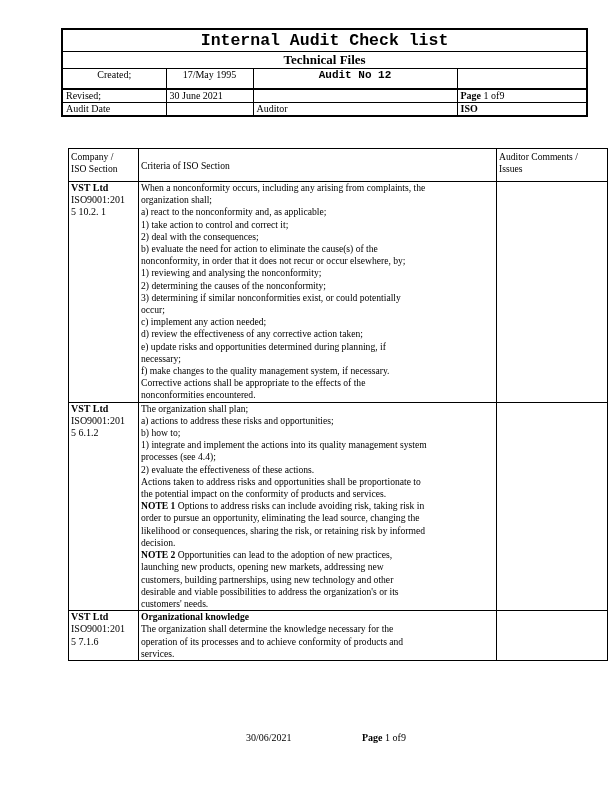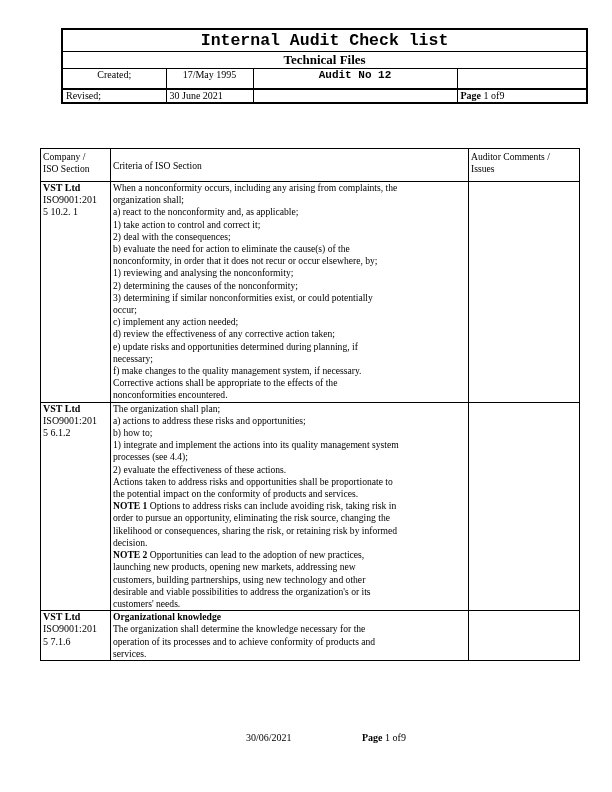--- a/index.html
+++ b/index.html
@@ -13,21 +13,21 @@
     #hdr .title-cell { text-align: center; font-size: 16.5px; font-weight: bold; height: 21px; line-height: 21px; padding: 0; }
     #hdr .sub-cell { text-align: center; font-size: 13px; font-weight: bold; height: 16px; line-height: 16px; padding: 0; }
     #hdr .row-created td { height: 19px; text-align: center; }
     #hdr .row-revised td { height: 12px; }
     #hdr .row-auditdate td { height: 12px; }
     #hdr .thick-top td { border-top: 2px solid #000; }
     #hdr { border: 2px solid #000; }
     .bold { font-weight: bold; }
 
     
-    #main { position: absolute; left: 40px; top: 148px; width: 539px; border-collapse: collapse; table-layout: fixed; padding-left: 40px; }
+    #main { position: absolute; left: 68px; top: 148px; width: 539px; border-collapse: collapse; table-layout: fixed; padding-left: 40px; }
     #main td { border: 1px solid #000; padding: 0 1px 0 2px; font-size: 9.6px; line-height: 12.2px; vertical-align: top; }
     #main .hdr-row td { height: 30px; padding-top: 2px; }
     #main .company { font-size: 10px; }
     .line { display: block; white-space: nowrap; }
 
     #footer { position: absolute; top: 732px; left: 0; width: 612px; font-size: 10px; line-height: 12px; }
     #footer .date { position: absolute; left: 246px; }
     #footer .page { position: absolute; left: 362px; }
   </style>
 </head>
@@ -51,20 +51,26 @@
     <td>Created;</td>
     <td>17/May 1995</td>
     <td class="mono bold" style="font-size:11px">Audit No 12</td>
     <td></td>
   </tr>
   <tr class="row-revised thick-top">
     <td>Revised;</td>
     <td>30 June 2021</td>
     <td></td>
     <td><span class="bold">Page</span> <span>1 of9</span></td>
+  </tr>
+  <tr class="row-auditdate">
+    <td>Audit Date</td>
+    <td></td>
+    <td>Auditor</td>
+    <td class="bold">ISO</td>
   </tr>
 </tbody>
   </table>
 
 <table id="main">
   <colgroup>
     <col style="width:70px">
     <col style="width:358px">
     <col style="width:111px">
   </colgroup>
@@ -121,21 +127,21 @@
         <td>
           <span class="line">The organization shall plan;</span>
           <span class="line">a) actions to address these risks and opportunities;</span>
           <span class="line">b) how to;</span>
           <span class="line">1) integrate and implement the actions into its quality management system</span>
           <span class="line">processes (see 4.4);</span>
           <span class="line">2) evaluate the effectiveness of these actions.</span>
           <span class="line">Actions taken to address risks and opportunities shall be proportionate to</span>
           <span class="line">the potential impact on the conformity of products and services.</span>
           <span class="line note"><span class="bold">NOTE 1</span> Options to address risks can include avoiding risk, taking risk in</span>
-          <span class="line">order to pursue an opportunity, eliminating the risk source, changing the</span>
+          <span class="line">order to pursue an opportunity, eliminating the lead source, changing the</span>
           <span class="line">likelihood or consequences, sharing the risk, or retaining risk by informed</span>
           <span class="line">decision.</span>
           <span class="line note"><span class="bold">NOTE 2</span> Opportunities can lead to the adoption of new practices,</span>
           <span class="line">launching new products, opening new markets, addressing new</span>
           <span class="line">customers, building partnerships, using new technology and other</span>
           <span class="line">desirable and viable possibilities to address the organization's or its</span>
           <span class="line">customers' needs.</span>
         </td>
         <td></td>
       </tr>

